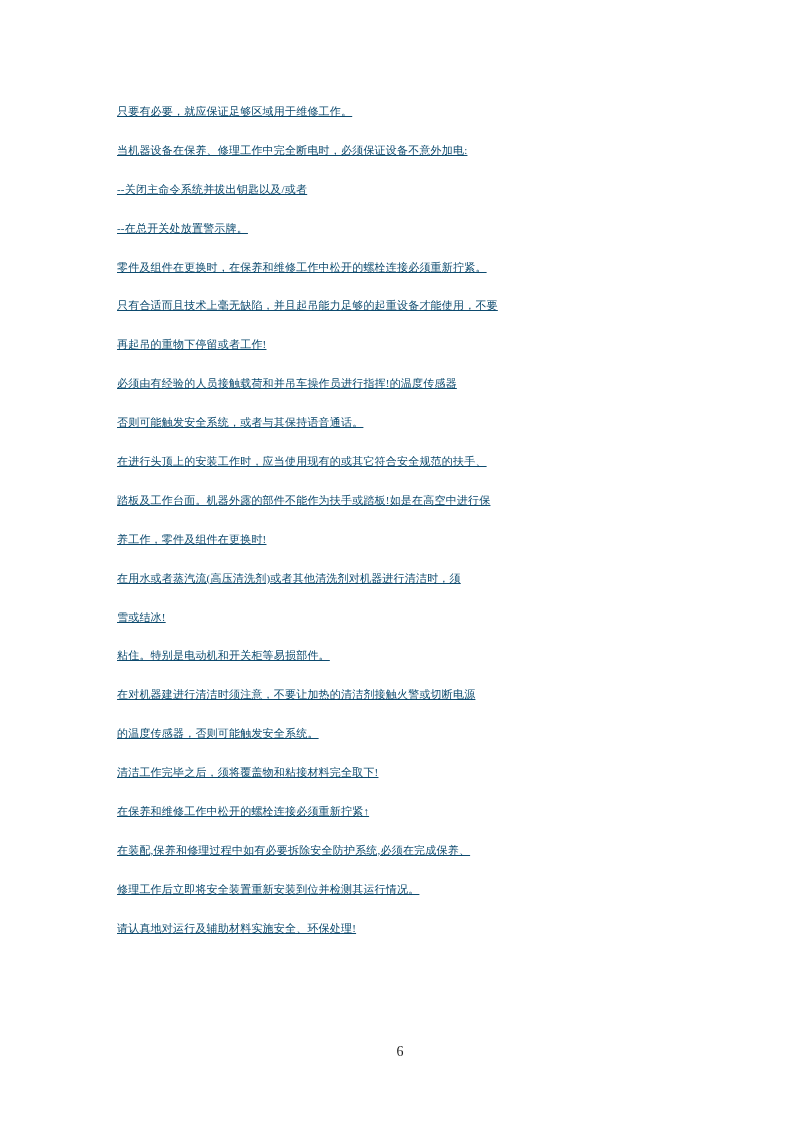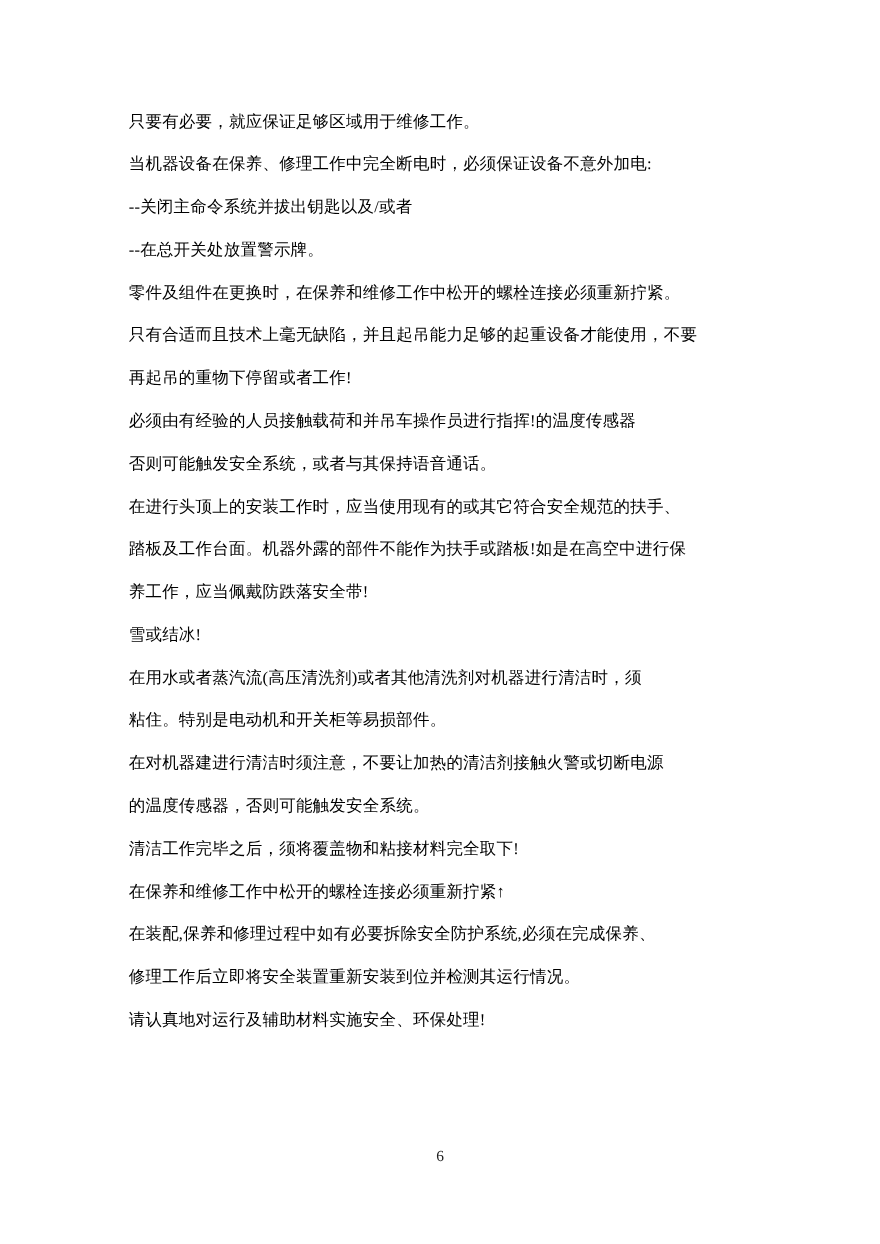--- a/index.html
+++ b/index.html
@@ -18,24 +18,25 @@
   .text-block {
     position: absolute;
     left: 117px;
     top: 92px;
     width: 620px;
   }
   .text-line {
     display: block;
     height: 38.9px;
     line-height: 38.9px;
-    font-size: 15px;
-    color: #000000;
+    font-size: 11px;
+    color: #0c4a6e;
     white-space: nowrap;
     letter-spacing: 0.2px;
+    text-decoration: underline;
   }
   .page-number {
     position: absolute;
     left: 0;
     top: 1044px;
     width: 800px;
     text-align: center;
     font-size: 14px;
     color: #212121;
     font-family: "Liberation Serif", "DejaVu Serif", serif;
@@ -50,23 +51,23 @@
     <div class="text-line">当机器设备在保养、修理工作中完全断电时，必须保证设备不意外加电:</div>
     <div class="text-line">--关闭主命令系统并拔出钥匙以及/或者</div>
     <div class="text-line">--在总开关处放置警示牌。</div>
     <div class="text-line">零件及组件在更换时，在保养和维修工作中松开的螺栓连接必须重新拧紧。</div>
     <div class="text-line">只有合适而且技术上毫无缺陷，并且起吊能力足够的起重设备才能使用，不要</div>
     <div class="text-line">再起吊的重物下停留或者工作!</div>
     <div class="text-line">必须由有经验的人员接触载荷和并吊车操作员进行指挥!的温度传感器</div>
     <div class="text-line">否则可能触发安全系统，或者与其保持语音通话。</div>
     <div class="text-line">在进行头顶上的安装工作时，应当使用现有的或其它符合安全规范的扶手、</div>
     <div class="text-line">踏板及工作台面。机器外露的部件不能作为扶手或踏板!如是在高空中进行保</div>
-    <div class="text-line">养工作，应当佩戴防跌落安全带!</div>
+    <div class="text-line">养工作，零件及组件在更换时!</div>
+    <div class="text-line">在用水或者蒸汽流(高压清洗剂)或者其他清洗剂对机器进行清洁时，须</div>
     <div class="text-line">雪或结冰!</div>
-    <div class="text-line">在用水或者蒸汽流(高压清洗剂)或者其他清洗剂对机器进行清洁时，须</div>
     <div class="text-line">粘住。特别是电动机和开关柜等易损部件。</div>
     <div class="text-line">在对机器建进行清洁时须注意，不要让加热的清洁剂接触火警或切断电源</div>
     <div class="text-line">的温度传感器，否则可能触发安全系统。</div>
     <div class="text-line">清洁工作完毕之后，须将覆盖物和粘接材料完全取下!</div>
     <div class="text-line">在保养和维修工作中松开的螺栓连接必须重新拧紧↑</div>
     <div class="text-line">在装配,保养和修理过程中如有必要拆除安全防护系统,必须在完成保养、</div>
     <div class="text-line">修理工作后立即将安全装置重新安装到位并检测其运行情况。</div>
     <div class="text-line">请认真地对运行及辅助材料实施安全、环保处理!</div>
   </div>
   <div class="page-number">6</div>

